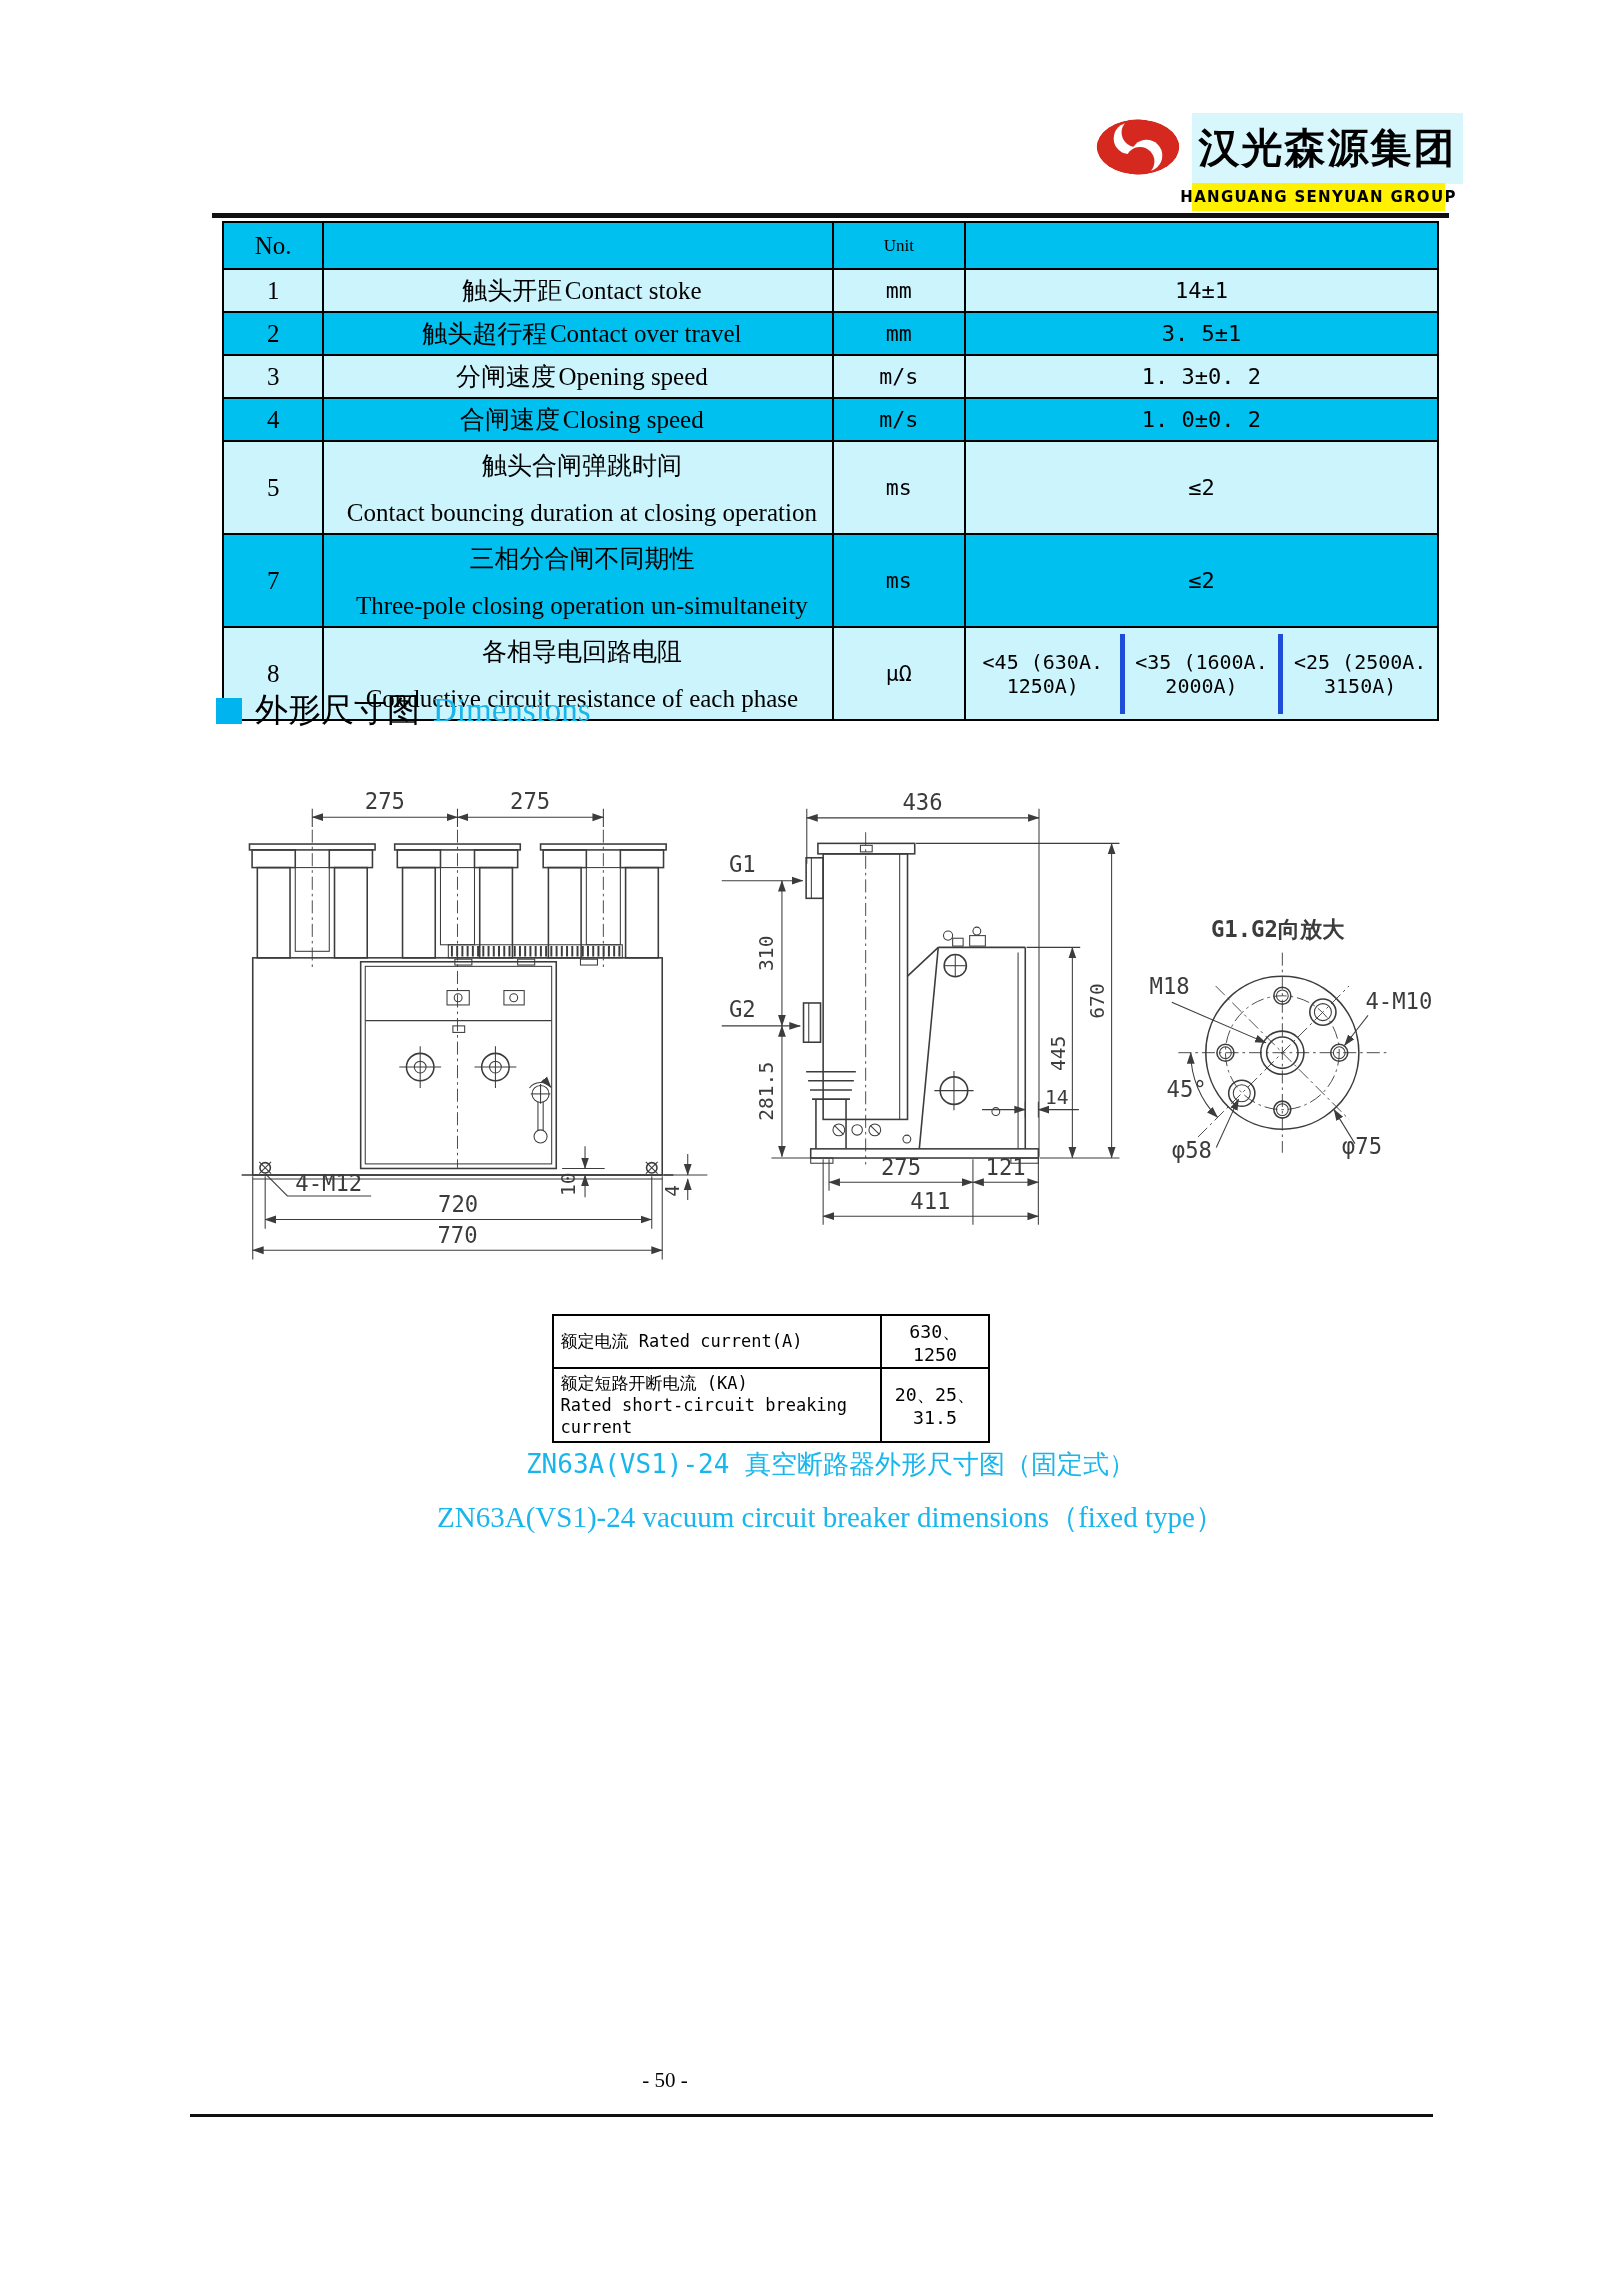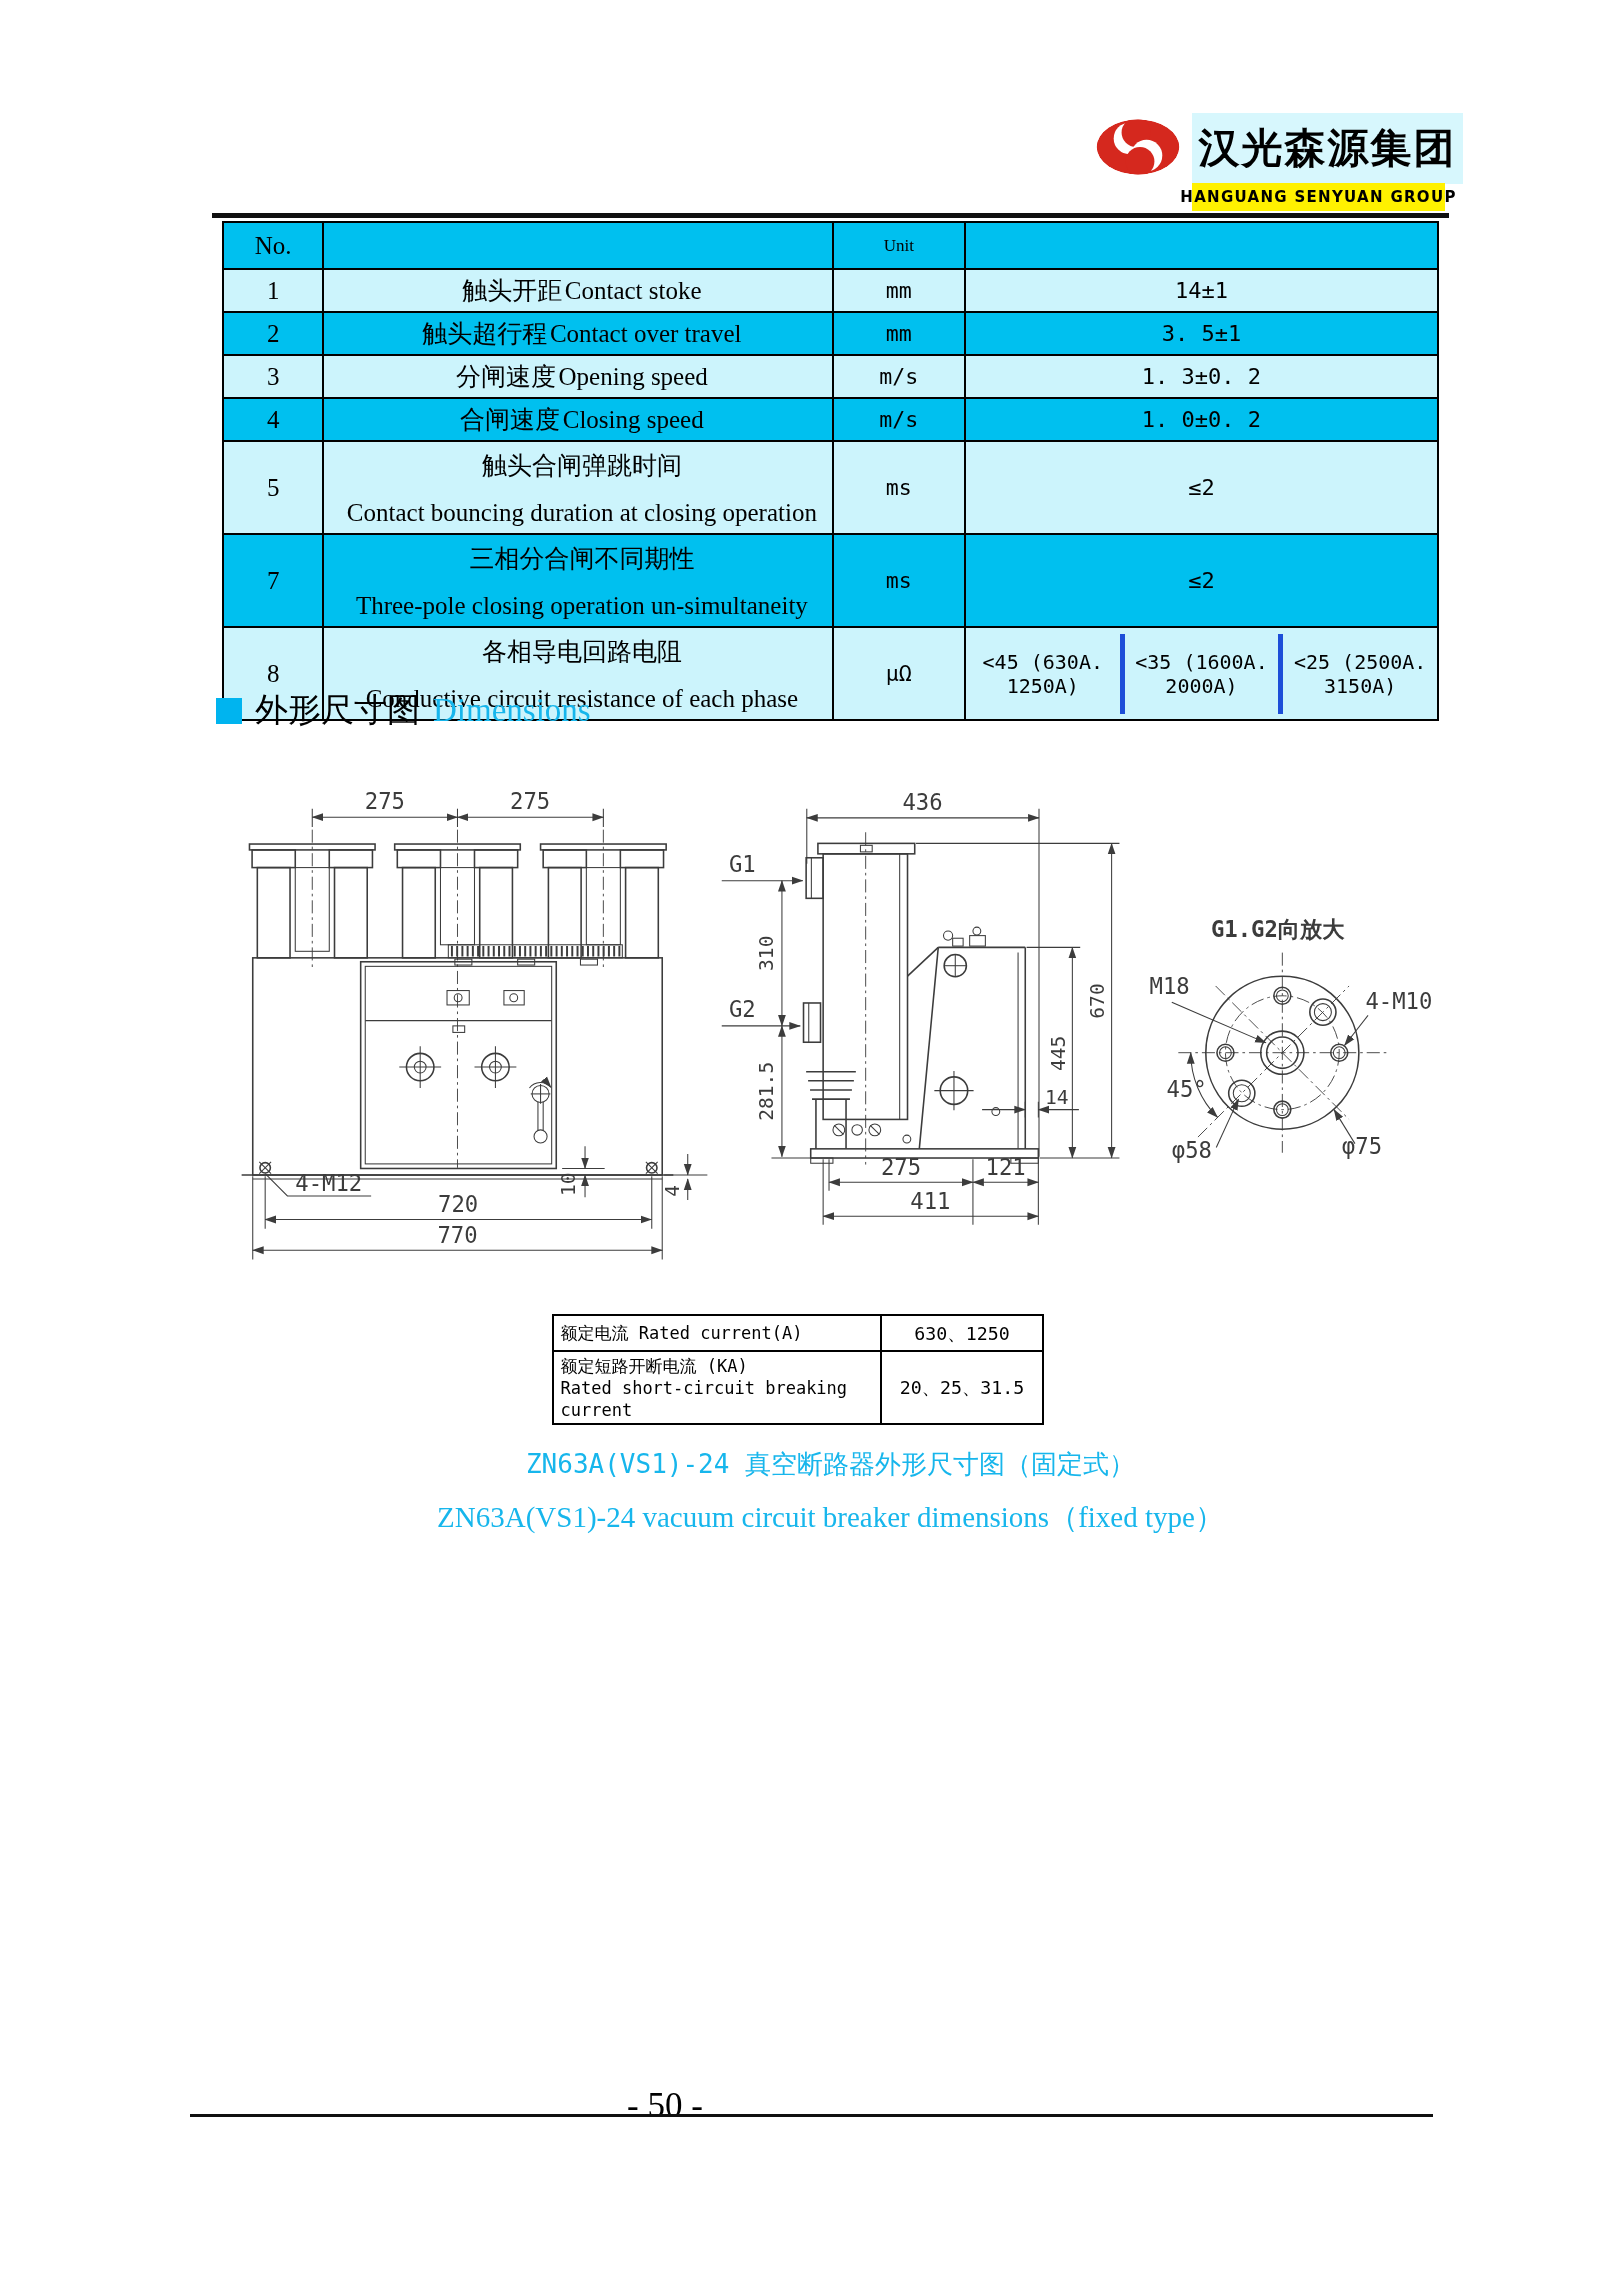--- a/index.html
+++ b/index.html
@@ -45,32 +45,32 @@
   .drawings{position:absolute;left:222px;top:772px;}
   .drawings *{vector-effect:none;}
   .ln{stroke:#3c3c3c;stroke-width:2.4;fill:none;}
   .lt{stroke:#3c3c3c;stroke-width:1.6;fill:none;}
   .cl{stroke:#3c3c3c;stroke-width:1.4;fill:none;stroke-dasharray:20 6 4 6;}
   .dm{stroke:#3c3c3c;stroke-width:1.6;fill:none;}
   .hatch{stroke:#3c3c3c;stroke-width:16;stroke-dasharray:3 5;fill:none;}
   .dt{font-family:"DejaVu Sans Mono",monospace;font-size:30px;fill:#3c3c3c;}
   .dt2{font-family:"DejaVu Sans Mono",monospace;font-size:34px;fill:#3c3c3c;}
   
-  .rating-table{position:absolute;left:552px;top:1314px;width:492px;border-collapse:collapse;table-layout:fixed;}
+  .rating-table{position:absolute;left:552px;top:1314px;width:438px;border-collapse:collapse;table-layout:fixed;}
   .rating-table td{border:2px solid #000;font-family:"DejaVu Sans Mono",monospace;font-size:17px;padding:2.6px 6.5px;vertical-align:middle;}
   .rating-table .rn{width:313px;}
   .rating-table .rv{text-align:center;font-size:18.3px;}
   .rating-table .l2{display:block;line-height:1.3;}
   
   .caption-zh{position:absolute;left:222px;top:1447px;width:1217px;text-align:center;color:#17b6ec;
               font-family:"DejaVu Sans Mono",monospace;font-size:26px;}
   .caption-en{position:absolute;left:222px;top:1498px;width:1217px;text-align:center;color:#17b6ec;
               font-family:"Liberation Serif",serif;font-size:29px;}
-  .footer-page{position:absolute;left:0;top:2068px;width:1330px;text-align:center;font-size:35px;
-               font-family:"Liberation Serif",serif;margin-top:18px;}
+  .footer-page{position:absolute;left:0;top:2068px;width:1330px;text-align:center;font-size:21px;
+               font-family:"Liberation Serif",serif;}
   .footer-rule{position:absolute;left:190px;top:2114px;width:1243px;height:3.3px;background:#101010;}
 </style>
 </head>
 <body>
 
 <div class="page">
 
   <svg class="logo-mark" width="88" height="58" viewBox="0 0 134 88">
     <defs>
         <clipPath id="lg">

